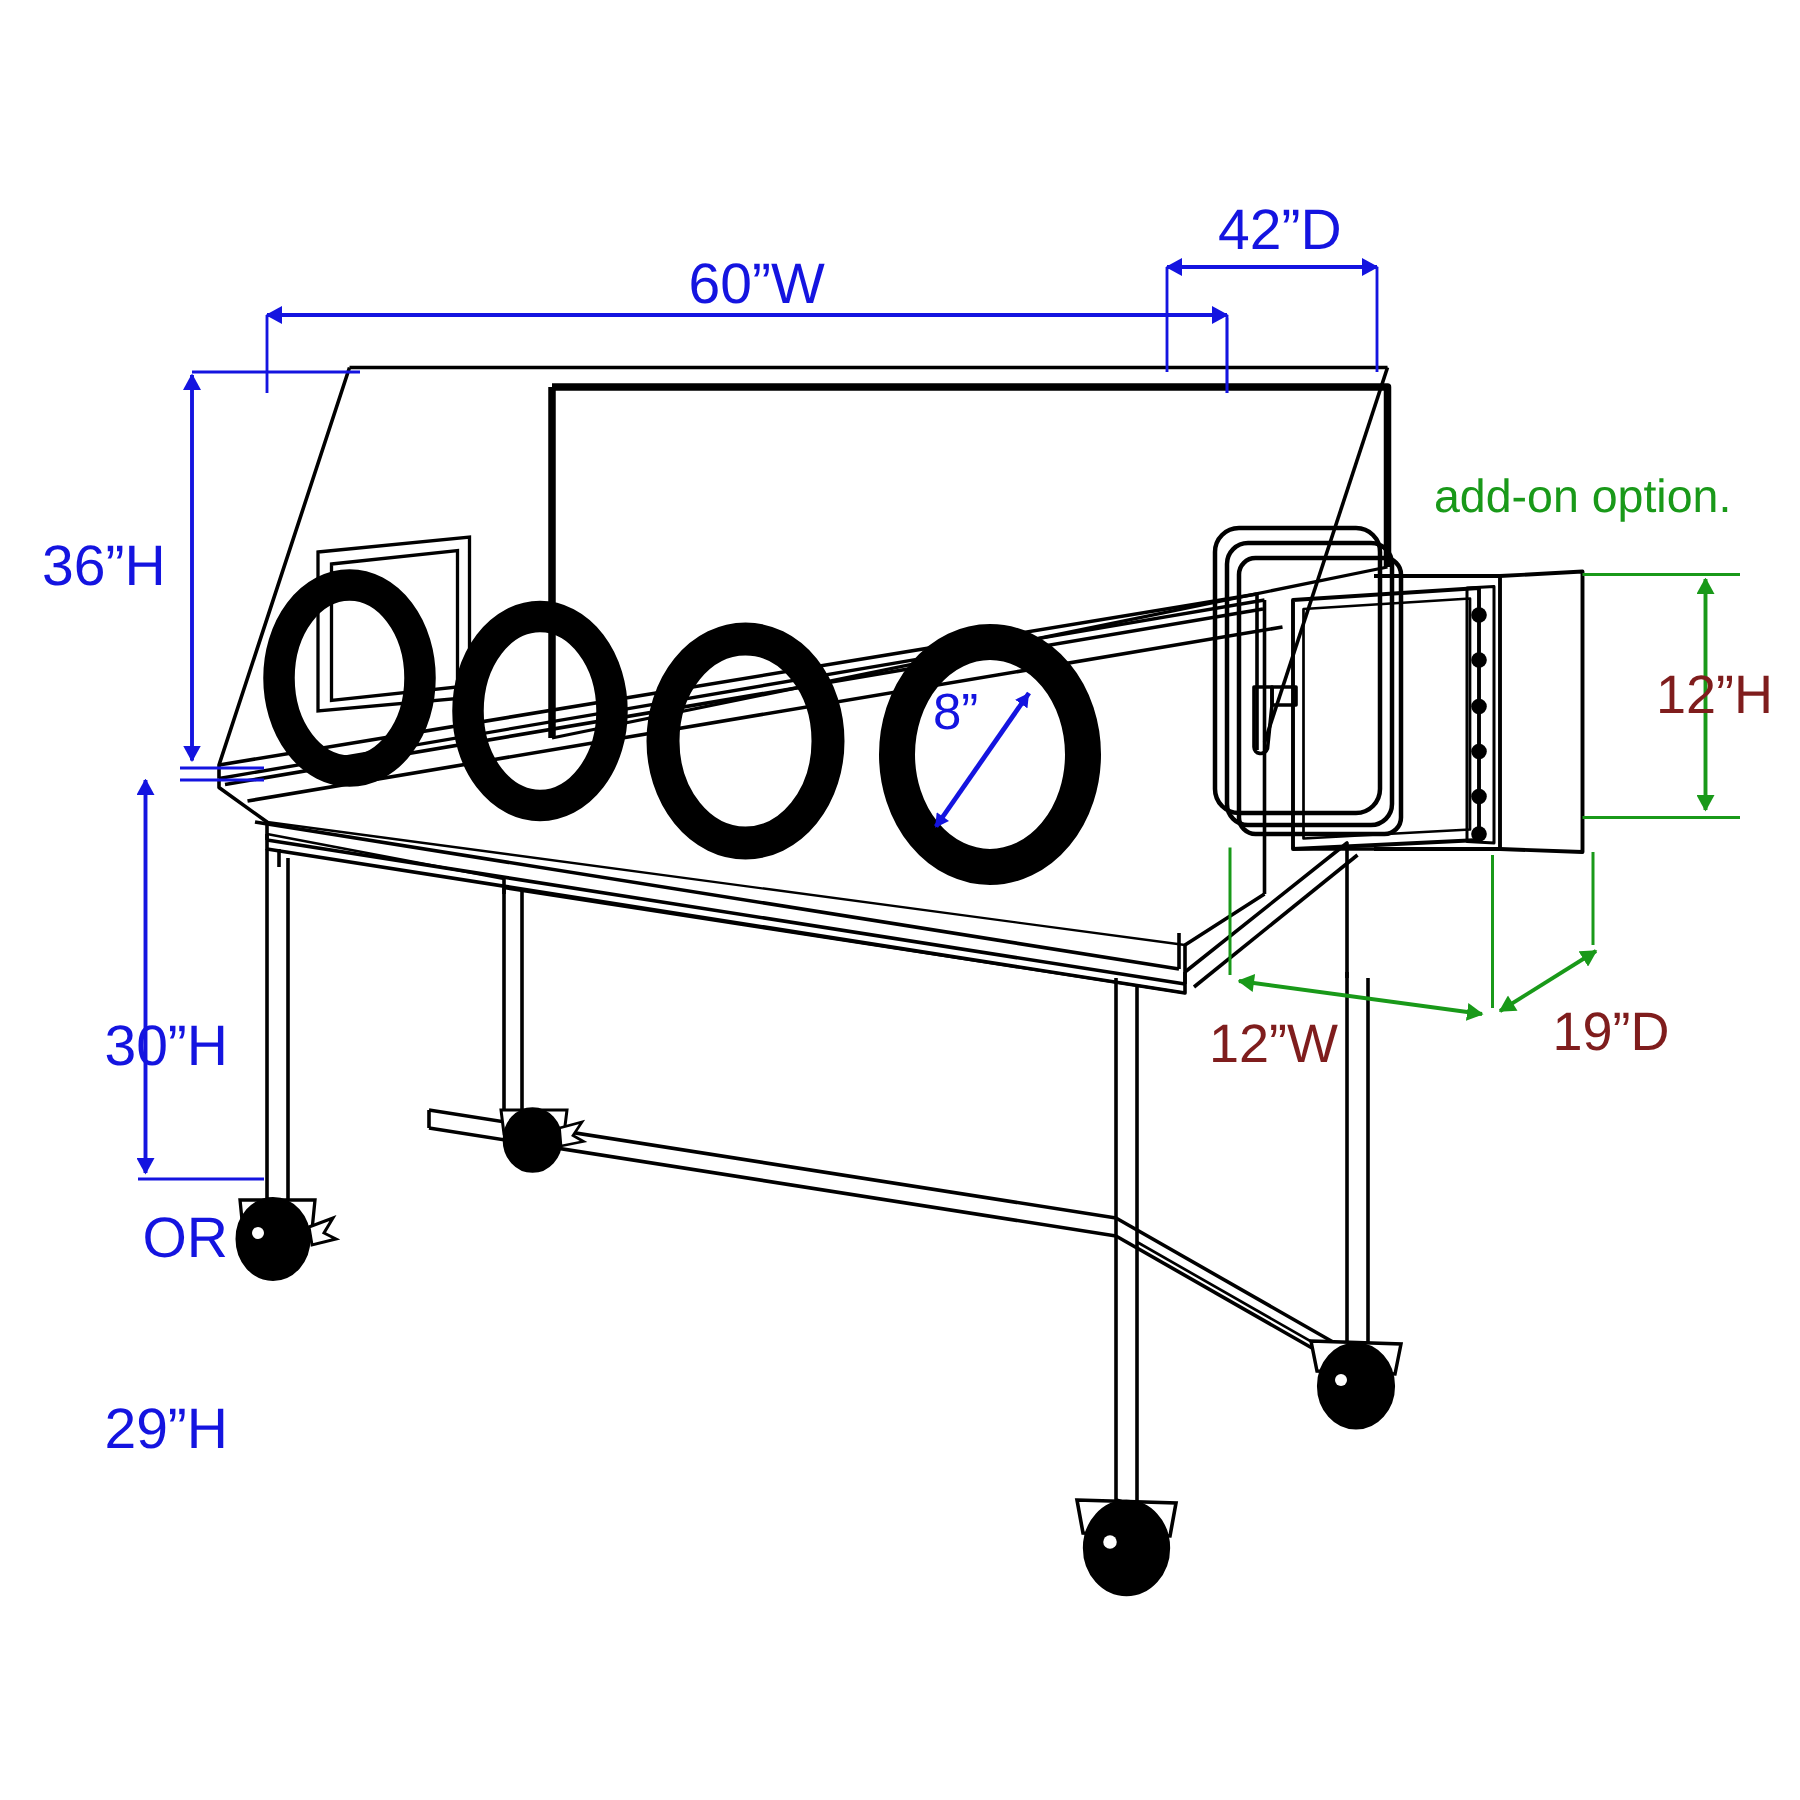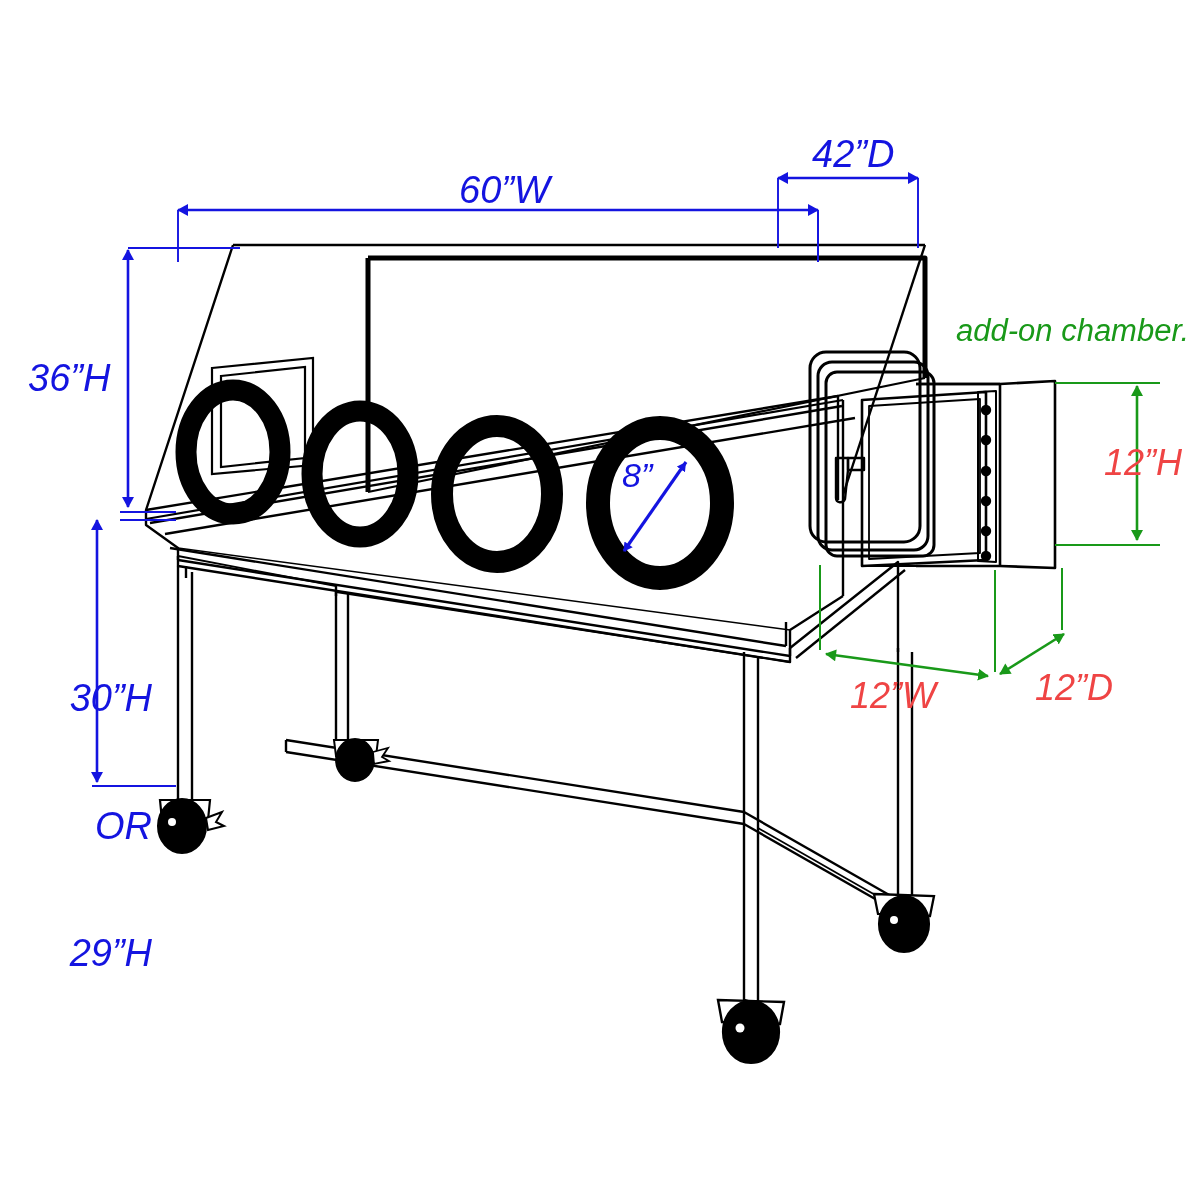--- a/index.html
+++ b/index.html
@@ -7,21 +7,20 @@
     padding: 0;
     background: #ffffff;
   }
   #stage {
     position: relative;
     width: 1200px;
     height: 1200px;
     background: #ffffff;
     overflow: hidden;
     font-family: "Liberation Sans", sans-serif;
-    font-style: italic;
   }
   #diagram-svg {
     position: absolute;
     left: 0;
     top: 0;
     width: 1200px;
     height: 1200px;
   }
   .dim-label {
     position: absolute;
@@ -29,21 +28,21 @@
     white-space: pre;
     line-height: 1.12;
     user-select: none;
   }
   .dim-blue {
     color: #1414E0;
     font-size: 38px;
     font-weight: 400;
   }
   .dim-green {
-    color: #ef4444;
+    color: #7f1d1d;
     font-size: 36px;
     font-weight: 400;
   }
   .note-green {
     color: #199919;
     font-size: 31px;
     line-height: 1.30;
     font-weight: 400;
   }
   .stacked {
@@ -273,21 +272,21 @@
   <div class="dim-label dim-blue stacked" style="left:34px; top:592px; width:118px;">
     <div>30”H</div>
     <div>OR</div>
     <div>29”H</div>
   </div>
 
   <div class="dim-label dim-blue" style="left:622px; top:456px; font-size:34px;">8”</div>
 
   <div class="dim-label dim-green" style="left:1104px; top:443px;">12”H</div>
 
-  <div class="dim-label dim-green" style="left:850px; top:676px;text-align:right;">12”W</div>
-
-  <div class="dim-label dim-green" style="left:1035px; top:668px;">12”D</div>
+  <div class="dim-label dim-green" style="left:806px; top:676px;text-align:right;">12”W</div>
+
+  <div class="dim-label dim-green" style="left:1035px; top:668px;">19”D</div>
 
   <div class="dim-label note-green" style="left:956px; top:230px; width:230px;">
-    <div>add-on chamber.</div>
+    <div>add-on option.</div>
   </div>
 
 </div>
 
 </body></html>

